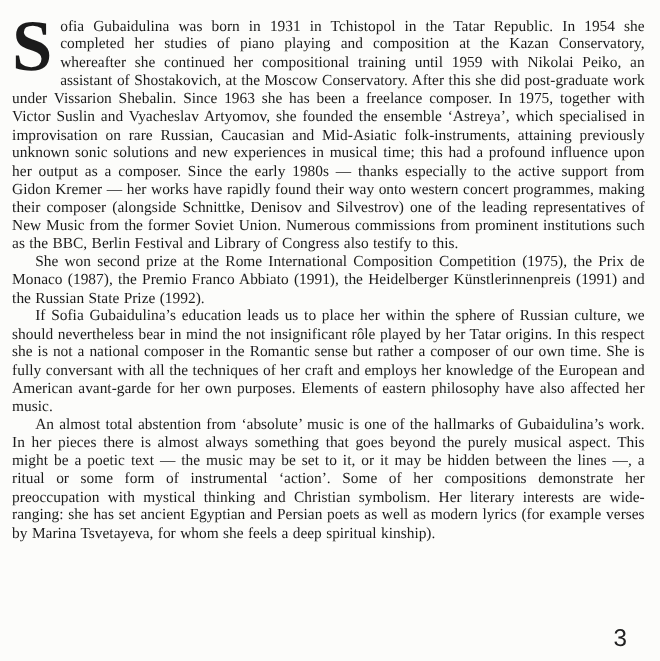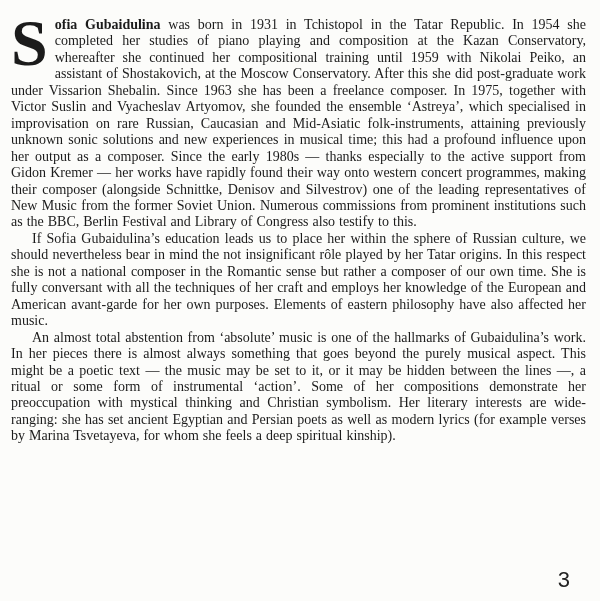--- a/index.html
+++ b/index.html
@@ -35,38 +35,39 @@
   }
   .dropcap {
     float: left;
     font-weight: bold;
     font-size: 66px;
     line-height: 50px;
     height: 49px;
     margin: 1px 7px 0 0;
   }
   .lead-bold {
-    font-weight: bold;
+    font-weight: normal;
   }
   .page-number {
     position: absolute;
     right: 30px;
     bottom: 10px;
     font-family: "Liberation Sans", sans-serif;
     font-size: 22px;
     line-height: 22px;
     color: #222222;
   }
 </style>
 </head>
 <body>
 
 <div class="page">
   <div class="text-block">
     <p>
       <span class="dropcap">S</span><span class="lead-bold">ofia Gubaidulina</span>
       <span>was born in 1931 in Tchistopol in the Tatar Republic. In 1954 she completed her studies of piano playing and composition at the Kazan Conservatory, whereafter she continued her compositional training until 1959 with Nikolai Peiko, an assistant of Shostakovich, at the Moscow Conservatory. After this she did post-graduate work under Vissarion Shebalin. Since 1963 she has been a freelance composer. In 1975, together with Victor Suslin and Vyacheslav Artyomov, she founded the ensemble ‘Astreya’, which specialised in improvisation on rare Russian, Caucasian and Mid-Asiatic folk-instruments, attaining previously unknown sonic solutions and new experiences in musical time; this had a profound influence upon her output as a composer. Since the early 1980s — thanks especially to the active support from Gidon Kremer — her works have rapidly found their way onto western concert programmes, making their composer (alongside Schnittke, Denisov and Silvestrov) one of the leading representatives of New Music from the former Soviet Union. Numerous commissions from prominent institutions such as the BBC, Berlin Festival and Library of Congress also testify to this.</span>
     </p>
+    <p class="para-indent">She won second prize at the Rome International Composition Competition (1975), the Prix de Monaco (1987), the Premio Franco Abbiato (1991), the Heidelberger Künstlerinnenpreis (1991) and the Russian State Prize (1992).</p>
     <p class="para-indent">If Sofia Gubaidulina’s education leads us to place her within the sphere of Russian culture, we should nevertheless bear in mind the not insignificant rôle played by her Tatar origins. In this respect she is not a national composer in the Romantic sense but rather a composer of our own time. She is fully conversant with all the techniques of her craft and employs her knowledge of the European and American avant-garde for her own purposes. Elements of eastern philosophy have also affected her music.</p>
     <p class="para-indent">An almost total abstention from ‘absolute’ music is one of the hallmarks of Gubaidulina’s work. In her pieces there is almost always something that goes beyond the purely musical aspect. This might be a poetic text — the music may be set to it, or it may be hidden between the lines —, a ritual or some form of instrumental ‘action’. Some of her compositions demonstrate her preoccupation with mystical thinking and Christian symbolism. Her literary interests are wide-ranging: she has set ancient Egyptian and Persian poets as well as modern lyrics (for example verses by Marina Tsvetayeva, for whom she feels a deep spiritual kinship).</p>
   </div>
   <div class="page-number">3</div>
 </div>
 
 </body></html>

